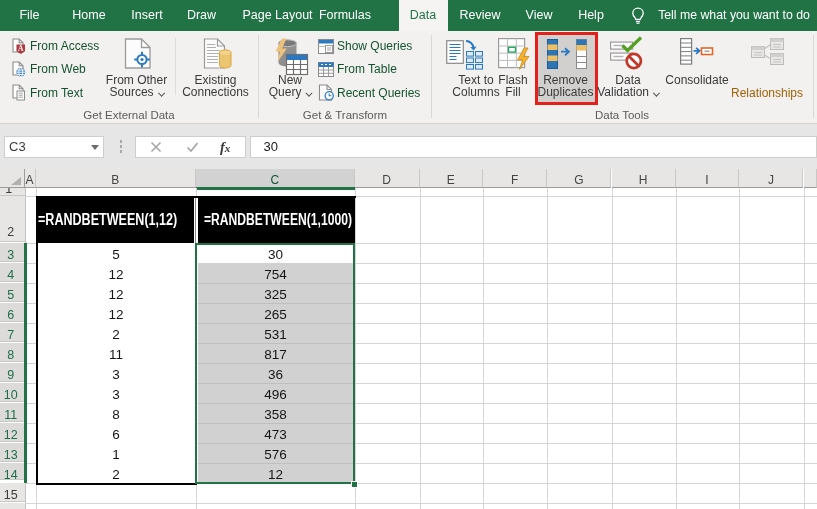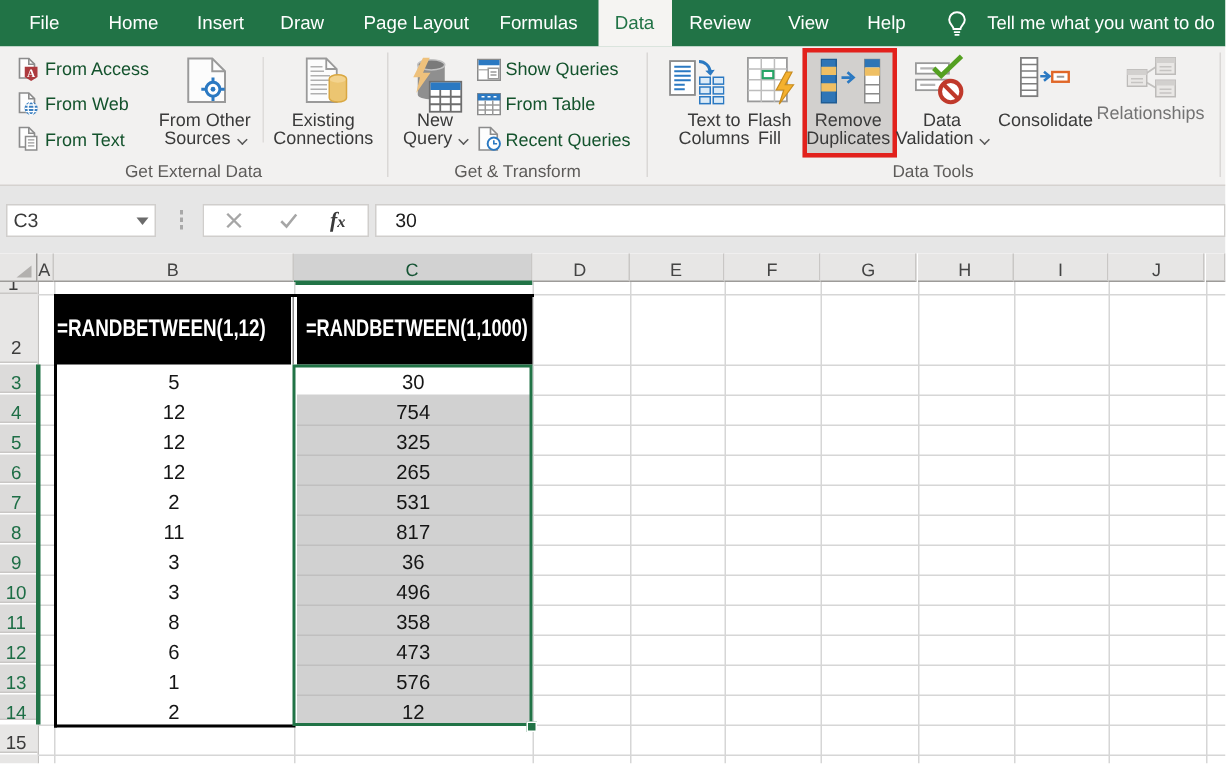--- a/index.html
+++ b/index.html
@@ -16,21 +16,21 @@
 </style></head>
 <body>
 
 <div class="ab" style="left:0;top:0;width:817px;height:31px;background:#217346"></div>
 <div class="ab" style="left:398.5px;top:0;width:49px;height:31px;background:#f5f4f2"></div>
 <div class="tab" style="left:29.5px">File</div>
 <div class="tab" style="left:89px">Home</div>
 <div class="tab" style="left:147px">Insert</div>
 <div class="tab" style="left:201.5px">Draw</div>
 <div class="tab" style="left:277.5px">Page Layout</div>
-<div class="tab" style="left:359px">Formulas</div>
+<div class="tab" style="left:345px">Formulas</div>
 <div class="tab" style="left:423px;color:#217346">Data</div>
 <div class="tab" style="left:480px">Review</div>
 <div class="tab" style="left:539px">View</div>
 <div class="tab" style="left:591px">Help</div>
 <svg class="ab" style="left:629px;top:6px" width="18" height="20" viewBox="0 0 18 20">
     <path d="M9 2.2c-3 0-5.2 2.2-5.2 5 0 1.8 1 3.1 1.9 4.1.6.7.9 1.2 1 2h4.6c.1-.8.4-1.3 1-2 .9-1 1.9-2.3 1.9-4.1 0-2.8-2.2-5-5.2-5z" fill="none" stroke="#fff" stroke-width="1.3"></path>
     <path d="M6.9 15.4h4.2M7.4 17.2h3.2" stroke="#fff" stroke-width="1.2"></path>
   </svg>
 <div class="tab" style="left:734px;font-size:12.3px">Tell me what you want to do</div>
 
@@ -167,21 +167,21 @@
     <rect x="0.5" y="8.5" width="13" height="11" fill="#e9e7e5" stroke="#bdbbb9"></rect>
     <rect x="0.5" y="8.5" width="13" height="3.5" fill="#d2d0ce"></rect>
     <path d="M3 14.5 h8 M3 17 h8" stroke="#c6c4c2"></path>
     <rect x="19.5" y="0.5" width="13" height="11" fill="#e9e7e5" stroke="#bdbbb9"></rect>
     <rect x="19.5" y="0.5" width="13" height="3.5" fill="#d2d0ce"></rect>
     <path d="M22 6.5 h8 M22 9 h8" stroke="#c6c4c2"></path>
     <rect x="19.5" y="15.5" width="13" height="11" fill="#e9e7e5" stroke="#bdbbb9"></rect>
     <rect x="19.5" y="15.5" width="13" height="3.5" fill="#d2d0ce"></rect>
     <path d="M22 21.5 h8 M22 24 h8" stroke="#c6c4c2"></path>
   </svg>
-<div class="blabel" style="left:767px;top:69px;color:#737373">Relationships</div>
+<div class="blabel" style="left:767px;top:87px;color:#a16207">Relationships</div>
 
 <div class="ab" style="left:0;top:124px;width:817px;height:44.5px;background:#e6e6e6"></div>
 <div class="ab" style="left:4px;top:135.5px;width:99.5px;height:22px;background:#fff;border:1px solid #d0cecc"></div>
 <div class="ab" style="left:9px;top:135.5px;height:22px;line-height:22px;font-size:13px;color:#3a3a3a">C3</div>
 <div class="ab" style="left:91px;top:145px;width:0;height:0;border-left:4.5px solid transparent;border-right:4.5px solid transparent;border-top:5px solid #6b6b6b"></div>
 <div class="ab" style="left:119.5px;top:140px;width:2.5px;height:2.5px;background:#a8a8a8;box-shadow:0 5px 0 #a8a8a8,0 10px 0 #a8a8a8"></div>
 <div class="ab" style="left:135px;top:135.5px;width:110.5px;height:22px;background:#fff;border:1px solid #d0cecc"></div>
 <svg class="ab" style="left:150px;top:141px" width="12" height="12" viewBox="0 0 12 12">
     <path d="M1.5 1.5 10.5 10.5M10.5 1.5 1.5 10.5" stroke="#a6a6a6" stroke-width="1.6"></path>
   </svg>

